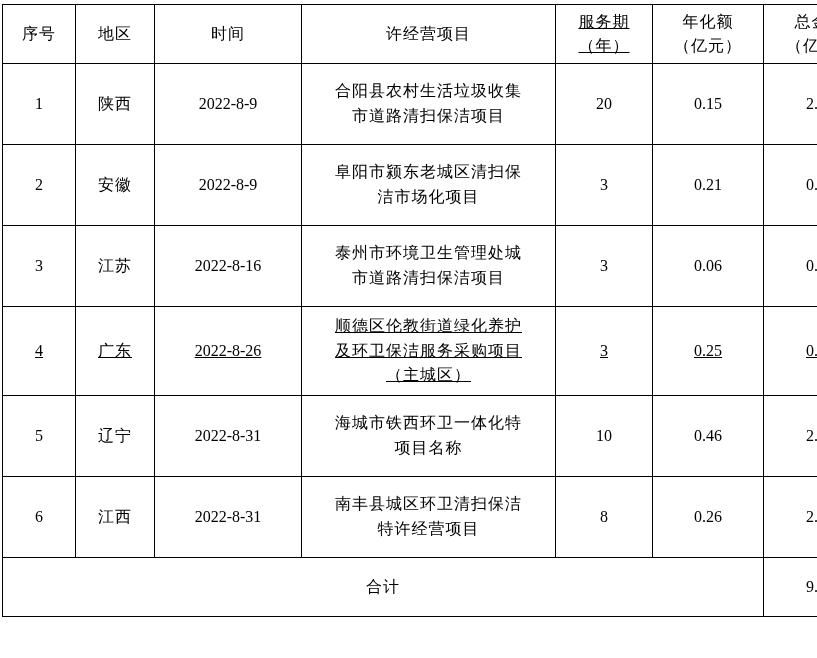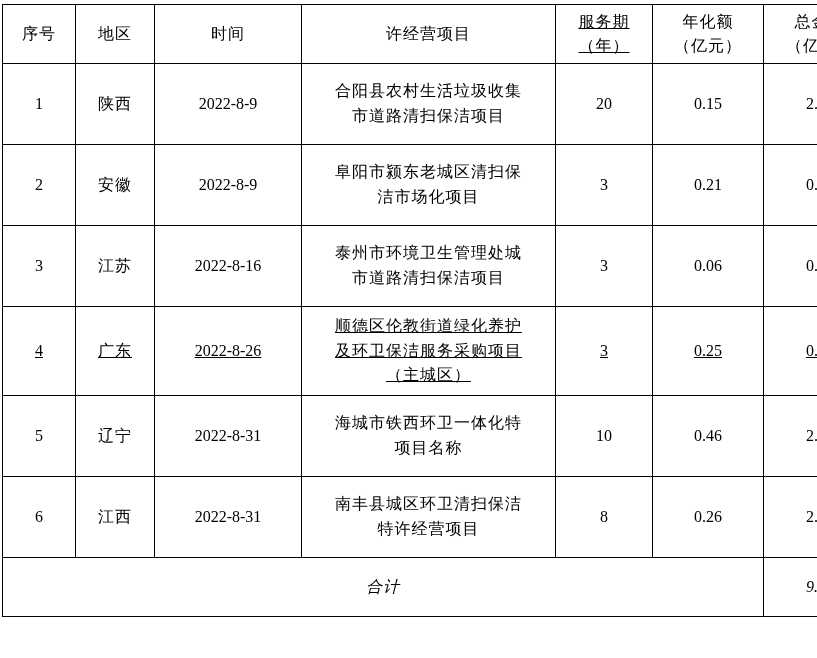--- a/index.html
+++ b/index.html
@@ -61,21 +61,20 @@
     text-align: center;
     line-height: 1.55;
     padding: 0 6px;
     letter-spacing: 0.5px;
   }
   .num {
     font-family: "Liberation Serif", "DejaVu Serif", serif;
   }
   tfoot td {
     height: 54px;
-    font-style: italic;
   }
   .total-label {
     text-align: center;
     letter-spacing: 2px;
   }
   .cn {
     letter-spacing: 1px;
   }
 </style>
 </head>

